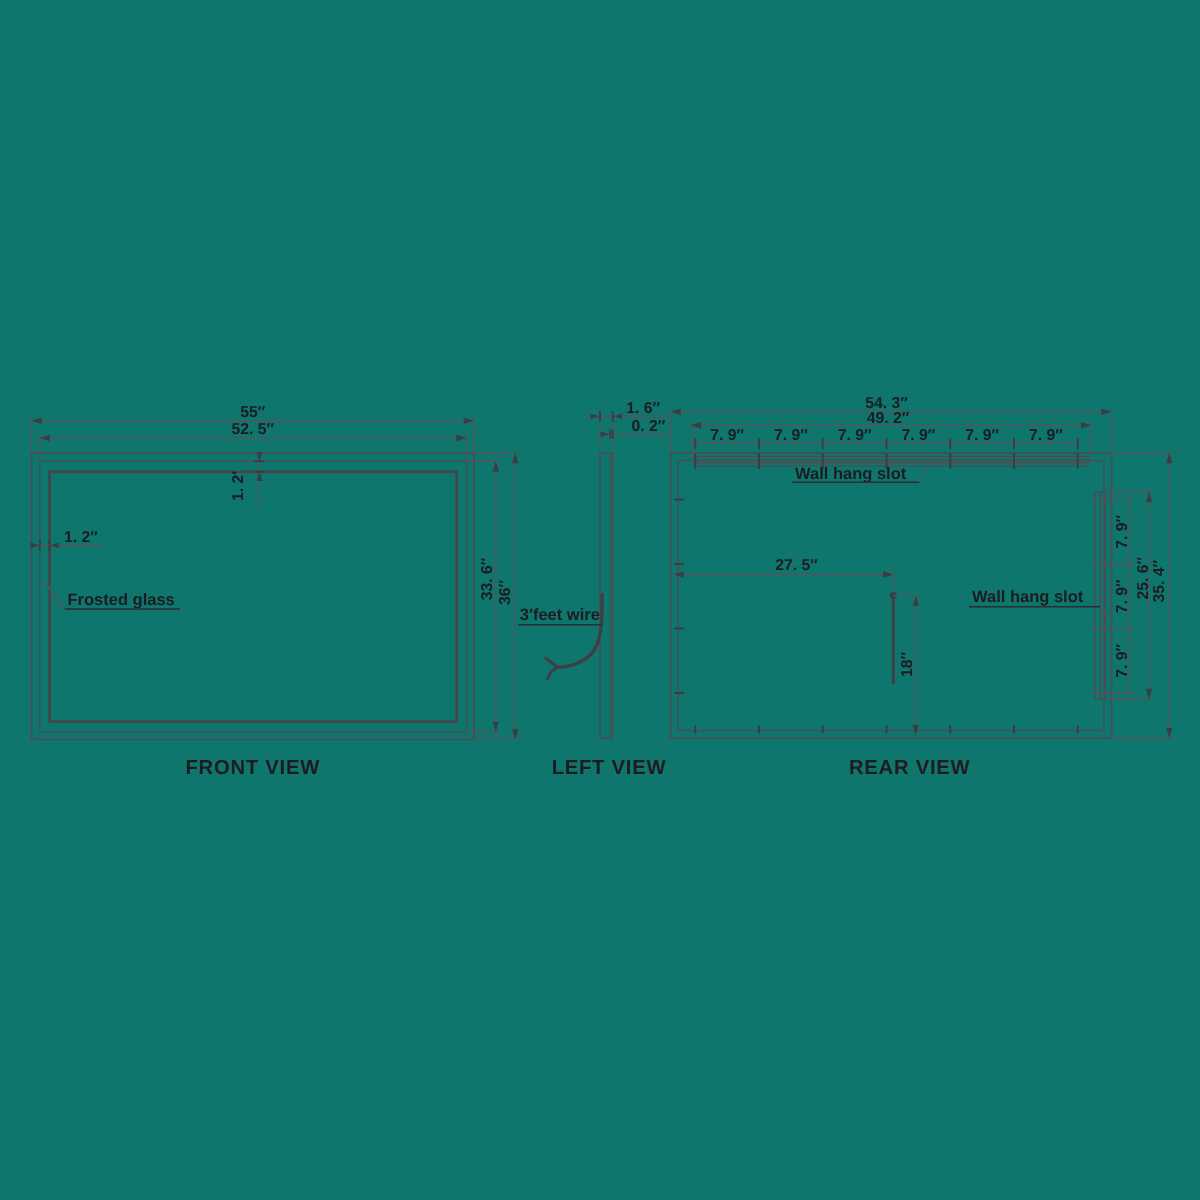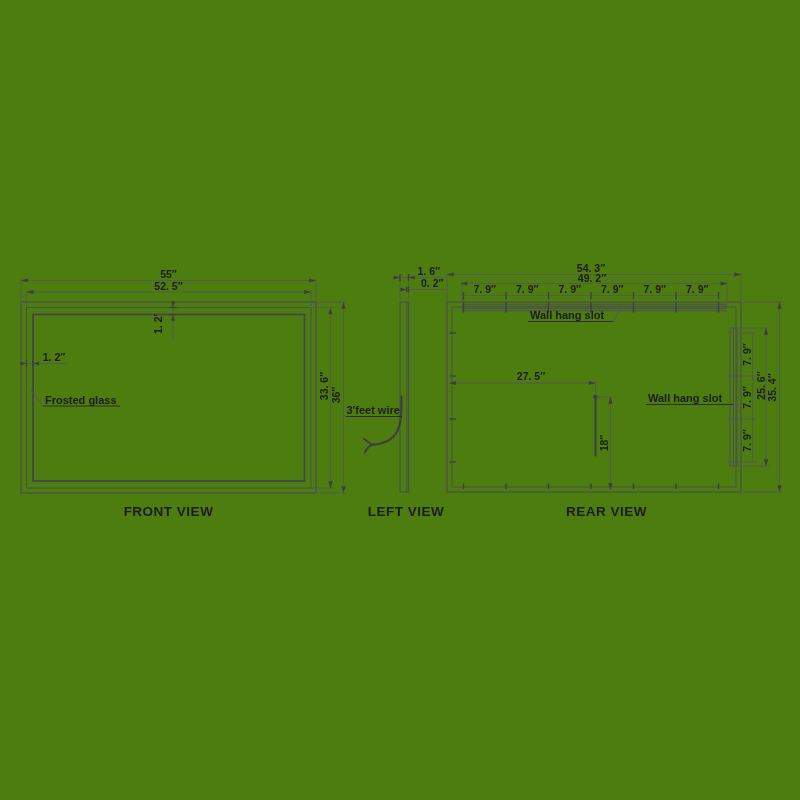--- a/index.html
+++ b/index.html
@@ -1,16 +1,16 @@
 <!DOCTYPE html>
 <html><head>
 <meta charset="utf-8">
 <style>
   html,body{margin:0;padding:0;background:#ffffff;}
-  #stage{position:relative;width:800px;height:800px;background:#4d7c0f;overflow:hidden;}
+  #stage{position:relative;width:800px;height:800px;background:#0f766e;overflow:hidden;}
   svg{display:block;}
   text{font-family:"Liberation Sans",sans-serif;font-weight:700;fill:#1c1c20;}
   .dt{font-size:10.5px;}
   .lb{font-size:11px;}
   .cap{font-size:13.5px;letter-spacing:.5px;}
   .mid{text-anchor:middle;}
   .ln{stroke:#4c4c54;stroke-width:1.1;fill:none;}
   .ln2{stroke:#4c4c54;stroke-width:0.9;fill:none;}
   .thick{stroke:#45454c;stroke-width:1.8;fill:none;}
   .dim{stroke:#55555c;stroke-width:0.85;fill:none;}

